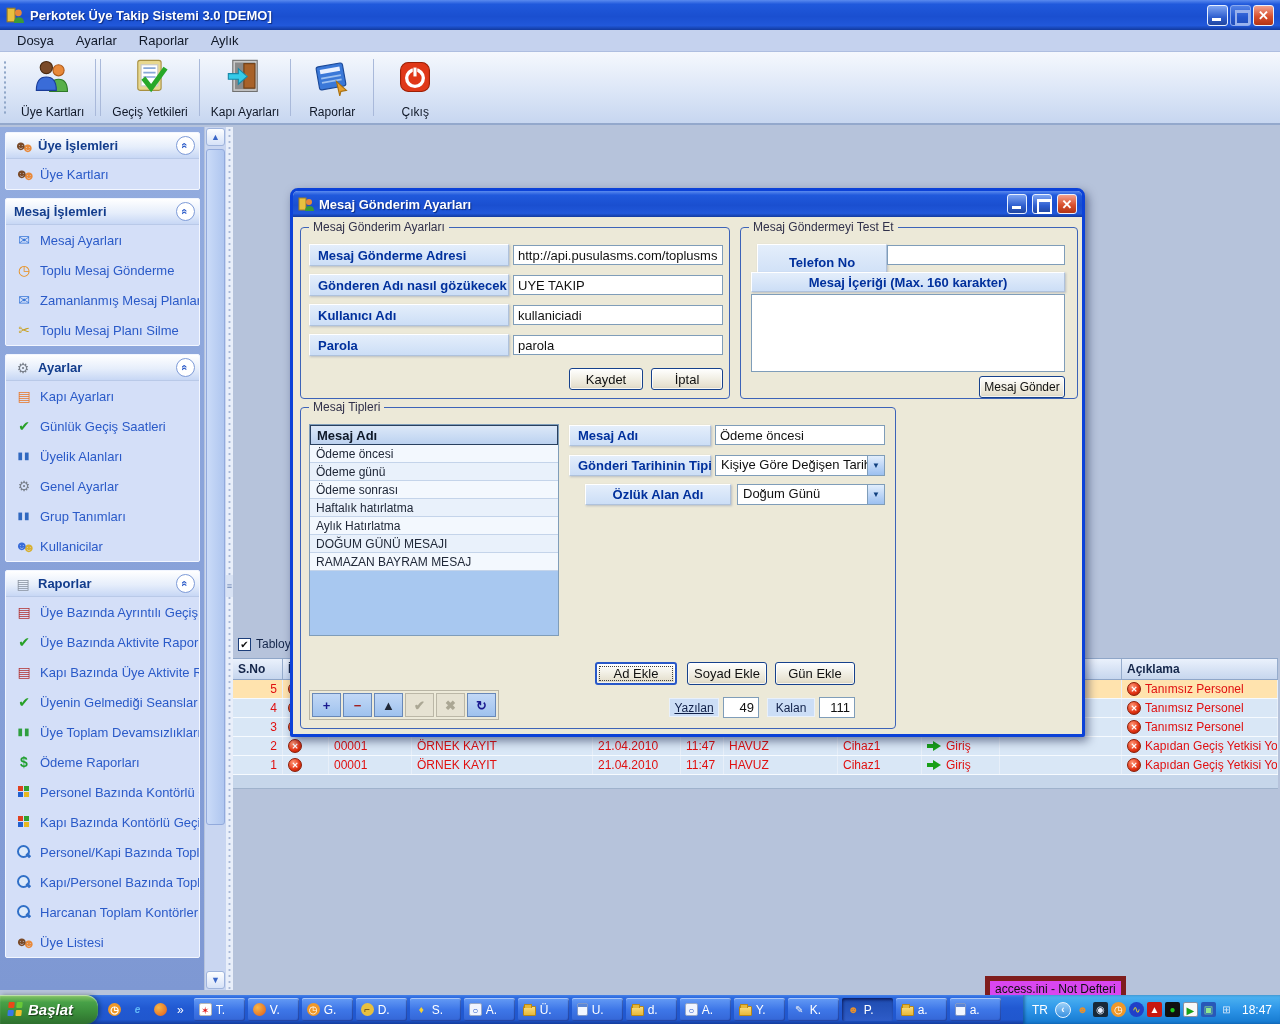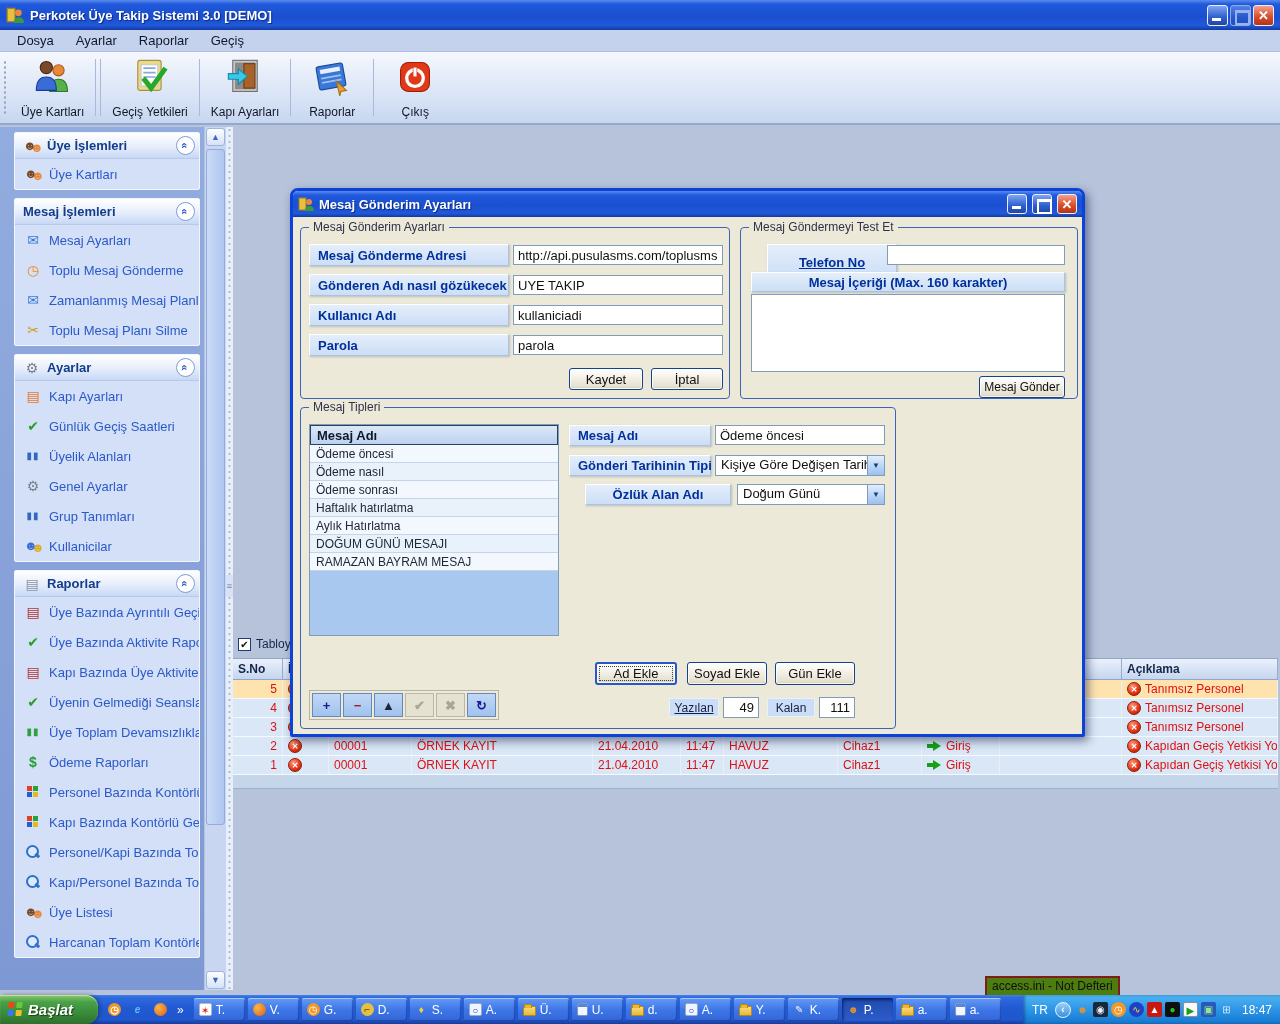--- a/index.html
+++ b/index.html
@@ -31,21 +31,21 @@
   .tgrip { position:absolute; left:3px; top:8px; width:4px; height:56px;
     background-image:radial-gradient(circle,#8FA6C8 1px,transparent 1.3px); background-size:4px 5px; }
   .tbtn { display:flex; flex-direction:column; align-items:center; justify-content:space-between;
     padding:5px 9px 4px 9px; min-width:78px; }
   .tbtn svg { width:40px; height:40px; }
   .tbtn .tlbl { font-size:12px; color:#101828; white-space:nowrap; }
   .tsep { width:1px; background:#A9B9DA; margin:7px 2px; }
 
   
   .sidebar { position:absolute; left:0; top:127px; width:204px; height:863px;
-    background:linear-gradient(180deg,#93ACDF,#7E98D3); padding:5px 4px 0 14px; z-index:10; }
+    background:linear-gradient(180deg,#93ACDF,#7E98D3); padding:5px 4px 0 5px; z-index:10; }
   .nav-group { border:1px solid #F2F6FF; background:#D4DFF8; border-radius:2px; margin-bottom:8px; overflow:hidden; }
   .nav-head { height:26px; display:flex; align-items:center; gap:6px; padding:0 4px 0 8px;
     background:linear-gradient(180deg,#FFFFFF 0%,#E6EEFB 55%,#C7D7F5 100%);
     border-bottom:1px solid #B9C9E8; }
   .nav-head-label { font-weight:bold; color:#123C8C; font-size:13px; flex:1; white-space:nowrap; overflow:hidden; }
   .nav-chevron { width:19px; height:19px; border-radius:50%; background:#fff; border:1px solid #7E9BD8;
     color:#2A5AC8; display:grid; place-items:center; font-size:11px; font-weight:bold;
     transform:rotate(90deg); flex:none; }
   .nav-item { height:30px; display:flex; align-items:center; gap:7px; padding-left:9px;
     color:#2A5AC8; font-size:13px; white-space:nowrap; overflow:hidden; }
@@ -134,21 +134,21 @@
   .navbar { position:absolute; display:flex; gap:2px; background:#EDEAD9; border:1px solid #B8B4A4; padding:2px; }
   .navb { width:29px; height:24px; display:grid; place-items:center; font-size:13px; font-weight:bold;
     background:linear-gradient(180deg,#C2D8F6,#9FC2EE); border:1px solid #6888B8; }
   .navb.dis { background:#E6E2D2; border-color:#BBB7A7; }
   .cnt-lbl { position:absolute; background:#CCDEF6; border:1px solid #E8F0FB; display:flex; align-items:center;
     justify-content:center; font-size:12px; color:#102048; }
   .cnt-val { position:absolute; background:#fff; border:1px solid #7F9DB9; display:flex; align-items:center;
     justify-content:flex-end; padding-right:4px; font-size:13px; color:#101010; }
 
   
-  .tooltip { position:absolute; left:985px; top:976px; z-index:80; background:#4d7c0f; border:2px solid #7f1d1d;
+  .tooltip { position:absolute; left:985px; top:976px; z-index:80; background:#d946ef; border:5px solid #7f1d1d;
     font-size:12px; padding:1px 5px 6px 5px; color:#101010; white-space:nowrap; }
 
   
   .taskbar { position:absolute; left:0; top:995px; width:1280px; height:29px; z-index:90;
     background:linear-gradient(180deg,#4581E8 0%,#2E6BE0 8%,#2159D2 45%,#2159D2 85%,#16railway 100%);
     background:linear-gradient(180deg,#4581E8 0%,#2E6BE0 8%,#2159D2 45%,#2057CE 85%,#143C9C 100%);
     display:flex; align-items:center; }
   .startbtn { width:98px; height:29px; border-radius:0 12px 12px 0; display:flex; align-items:center; gap:5px; padding:0 14px 0 8px;
     background:linear-gradient(180deg,#8CC868 0%,#48A148 25%,#3A8D3A 60%,#2E702E 100%);
     box-shadow:inset 0 1px 1px rgba(255,255,255,.5), 2px 0 4px rgba(0,20,0,.35); }
@@ -192,21 +192,21 @@
     <div class="wbtn wbtn-min"></div>
     <div class="wbtn wbtn-max dim"></div>
     <div class="wbtn wbtn-close"></div>
   </div>
 </div>
 
 <div class="menubar">
   <span class="menu-item">Dosya</span>
   <span class="menu-item">Ayarlar</span>
   <span class="menu-item">Raporlar</span>
-  <span class="menu-item">Geçiş</span>
+  <span class="menu-item">Aylık</span>
 </div>
 
 <div class="toolbar">
   <div class="tgrip"></div>
 
   <div class="tbtn">
     <svg viewBox="0 0 36 36">
       <circle cx="23" cy="12" r="5" fill="#E8893A" stroke="#B05A18"></circle>
       <path d="M15 31 q0-11 8-11 q8 0 8 11 z" fill="#58B04A" stroke="#2E7A28"></path>
       <circle cx="12" cy="9.5" r="5.5" fill="#7A4A28" stroke="#4A2A10"></circle>
@@ -376,26 +376,26 @@
         </div>
         <div class="nav-item">
           <span class="mi icon-mag"></span>
           <span class="nav-item-label">Personel/Kapi Bazında Toplam...</span>
         </div>
         <div class="nav-item">
           <span class="mi icon-mag"></span>
           <span class="nav-item-label">Kapı/Personel Bazında Toplam...</span>
         </div>
         <div class="nav-item">
+          <span class="mi icon-mag"></span>
+          <span class="nav-item-label">Harcanan Toplam Kontörler</span>
+        </div>
+        <div class="nav-item">
           <span class="mi icon-people"></span>
           <span class="nav-item-label">Üye Listesi</span>
-        </div>
-        <div class="nav-item">
-          <span class="mi icon-mag"></span>
-          <span class="nav-item-label">Harcanan Toplam Kontörler</span>
         </div>
       </div>
     </div>
   </div>
 <div class="sb-scroll">
   <div class="sb-arrow" style="top:1px;">▲</div>
   <div class="sb-thumb"></div>
   <div class="sb-arrow" style="bottom:1px;">▼</div>
 </div>
 <div class="splitter">
@@ -544,33 +544,33 @@
       <div class="lbl" style="left:8px;top:76px;width:200px;height:22px;">Kullanıcı Adı</div>
       <input class="inp" style="left: 212px; top: 77px; width: 210px; height: 20px;" value="kullaniciadi">
       <div class="lbl" style="left:8px;top:106px;width:200px;height:22px;">Parola</div>
       <input class="inp" style="left: 212px; top: 107px; width: 210px; height: 20px;" value="parola">
       <div class="xpbtn" style="left:268px;top:140px;width:74px;height:22px;">Kaydet</div>
       <div class="xpbtn" style="left:350px;top:140px;width:72px;height:22px;">İptal</div>
     </div>
 
     <div class="grp" style="left:447px;top:10px;width:338px;height:172px;">
       <span class="grp-title">Mesaj Göndermeyi Test Et</span>
-      <div class="lbl center" style="left:26px;top:16px;width:130px;height:36px;text-decoration:underline;">Telefon No</div>
+      <div class="lbl center" style="left:16px;top:16px;width:130px;height:36px;">Telefon No</div>
       <input class="inp" style="left: 146px; top: 17px; width: 178px; height: 20px;" value="">
       <div class="lbl center" style="left:10px;top:44px;width:314px;height:20px;">Mesaj İçeriği  (Max. 160 karakter)</div>
       <textarea class="inp" style="left: 10px; top: 66px; width: 314px; height: 78px;"></textarea>
       <div class="xpbtn" style="left:238px;top:148px;width:86px;height:22px;font-size:12px;">Mesaj Gönder</div>
     </div>
 
     <div class="grp" style="left:7px;top:190px;width:596px;height:322px;">
       <span class="grp-title">Mesaj Tipleri</span>
       <div class="msglist" style="left:8px;top:16px;width:250px;height:212px;" id="msglist">
           <div class="msglist-h">Mesaj Adı</div>
           <div class="msglist-row">Ödeme öncesi</div>
-          <div class="msglist-row">Ödeme nasıl</div>
+          <div class="msglist-row">Ödeme günü</div>
           <div class="msglist-row">Ödeme sonrası</div>
           <div class="msglist-row">Haftalık hatırlatma</div>
           <div class="msglist-row">Aylık Hatırlatma</div>
           <div class="msglist-row">DOĞUM GÜNÜ MESAJI</div>
           <div class="msglist-row">RAMAZAN BAYRAM MESAJ</div>
         </div>
       <div class="navbar" style="left:8px;top:282px;" id="navbar">
           <div class="navb" style="color: rgb(26, 26, 144);">+</div>
           <div class="navb" style="color: rgb(160, 32, 32);">−</div>
           <div class="navb" style="color: rgb(32, 40, 56);">▲</div>

